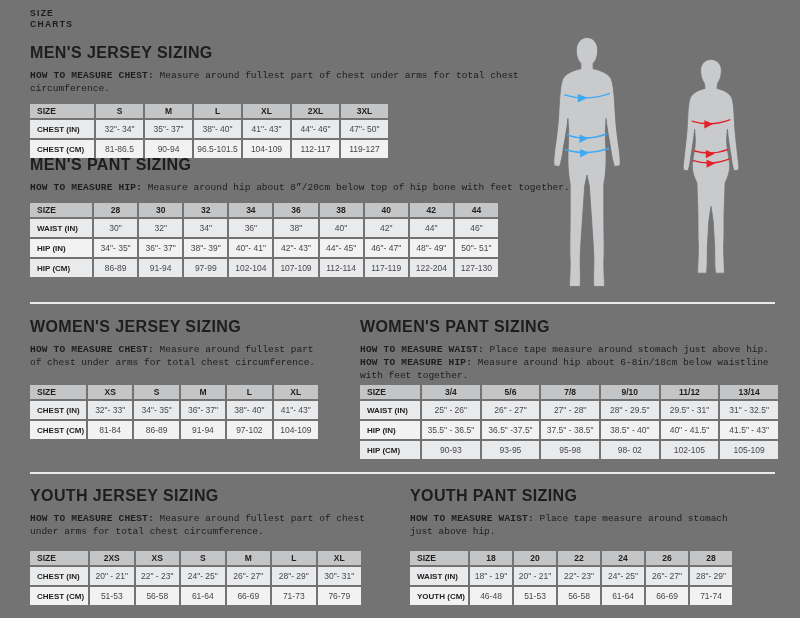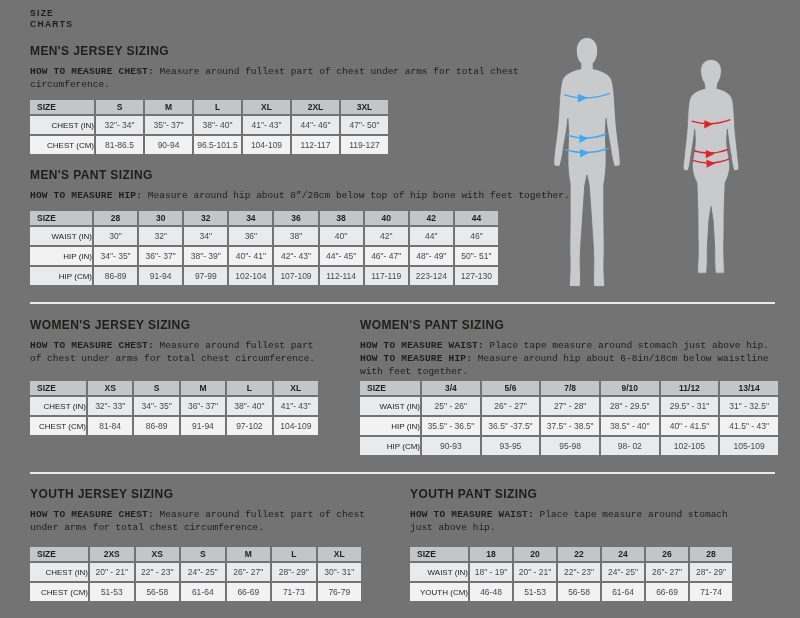--- a/index.html
+++ b/index.html
@@ -3,40 +3,40 @@
 <meta charset="utf-8">
 <style>
   * { margin:0; padding:0; box-sizing:border-box; }
   html,body { background:#fff; }
   body { font-family:"Liberation Sans", sans-serif; color:#1d1d1b; }
   .page { position:relative; width:800px; height:618px; background:#737373; overflow:hidden; }
 
   .eyebrow { position:absolute; left:30px; top:8px; font-size:8.5px; font-weight:700; letter-spacing:1.3px; line-height:1.35; color:#1d1d1b; }
 
   .sec { position:absolute; }
-  .sec h2 { font-size:12px; font-weight:700; letter-spacing:.4px; color:#1d1d1b; margin-bottom:7px; white-space:nowrap; }
+  .sec h2 { font-size:16px; font-weight:700; letter-spacing:.4px; color:#1d1d1b; margin-bottom:7px; white-space:nowrap; }
   .notes { margin-top:2px;font-family:Liberation Mono, monospace; }
   .note { font-size:9.5px; line-height:1.38; color:#1d1d1b; }
   .note b { font-weight:700; letter-spacing:.2px; }
 
   .tbl { margin-top:7px; margin-left:-2px; }
   .tbl table { border-collapse:separate; border-spacing:2px; table-layout:fixed; }
   .tbl th, .tbl td { overflow:hidden; white-space:nowrap; vertical-align:middle; }
   .tbl thead th { background:#c4c5c7; height:14px; font-size:8.5px; font-weight:700; text-align:center; color:#232120; }
   .tbl thead th:first-child { text-align:left; padding-left:7px; }
-  .tbl tbody th { font-size:8px; font-weight:400; text-align:right; padding-left:7px; color:#232120; height:18px;margin-top:6px; }
+  .tbl tbody th { font-size:8px; font-weight:700; text-align:left; padding-left:7px; color:#232120; height:18px;margin-top:6px; }
   .tbl tbody td { font-size:8.5px; font-weight:400; text-align:center; color:#48484a; height:18px; }
   .tbl tbody tr:nth-child(odd) th, .tbl tbody tr:nth-child(odd) td { background:#e9eaeb; }
   .tbl tbody tr:nth-child(even) th, .tbl tbody tr:nth-child(even) td { background:#f2f2f3; }
 
   .sec-mens-jersey   { left:30px; top:44px;  width:540px; }
   .sec-mens-jersey   table { width:362px; }
   .sec-mens-jersey   thead th:first-child { width:64px; }
 
-  .sec-mens-pant     { left:30px; top:168px; width:540px; }
+  .sec-mens-pant     { left:30px; top:156px; width:540px; }
   .sec-mens-pant     table { width:472px; }
   .sec-mens-pant     thead th:first-child { width:62px; }
 
   .sec-womens-jersey { left:30px; top:318px; width:300px; }
   .sec-womens-jersey .notes { height:33px; }
   .sec-womens-jersey table { width:292px; }
   .sec-womens-jersey thead th:first-child { width:56px; }
 
   .sec-womens-pant   { left:360px; top:318px; width:425px; }
   .sec-womens-pant   .notes { height:33px; }
@@ -163,21 +163,21 @@
             </tr>
             <tr>
               <th>HIP (CM)</th>
               <td>86-89</td>
               <td>91-94</td>
               <td>97-99</td>
               <td>102-104</td>
               <td>107-109</td>
               <td>112-114</td>
               <td>117-119</td>
-              <td>223-124</td>
+              <td>122-204</td>
               <td>127-130</td>
             </tr>
           </tbody>
         </table>
       </div>
   </section>
 
   <div class="figures">
     <svg class="fig-male" viewBox="0 0 100 330">
       <path class="silh" d="M50,2 C42,2 36,9 36,19 C36,26 38,32 42,36 L42,43 C31,45 21,50 18,57 C15,65 14,84 13,103 C12,119 10,135 8,148 C7,157 6,165 7,170 L14,171 C16,165 18,156 19,147 C21,135 24,120 25,108 L26,124 C26,138 25,150 25,161 C25,172 26,184 28,194 L28,235 C28,257 27,278 28,297 C28,311 27,322 27,328 L41,328 C42,319 41,307 41,296 C41,278 43,258 44,240 L47,196 L50,182 L53,196 L56,240 C57,258 59,278 59,296 C59,307 58,319 59,328 L73,328 C73,322 72,311 72,297 C73,278 72,257 72,235 L72,194 C74,184 75,172 75,161 C75,150 74,138 74,124 L75,108 C76,120 79,135 81,147 C82,156 84,165 86,171 L93,170 C94,165 93,157 92,148 C90,135 88,119 87,103 C86,84 85,65 82,57 C79,50 69,45 58,43 L58,36 C62,32 64,26 64,19 C64,9 58,2 50,2 Z"></path>

